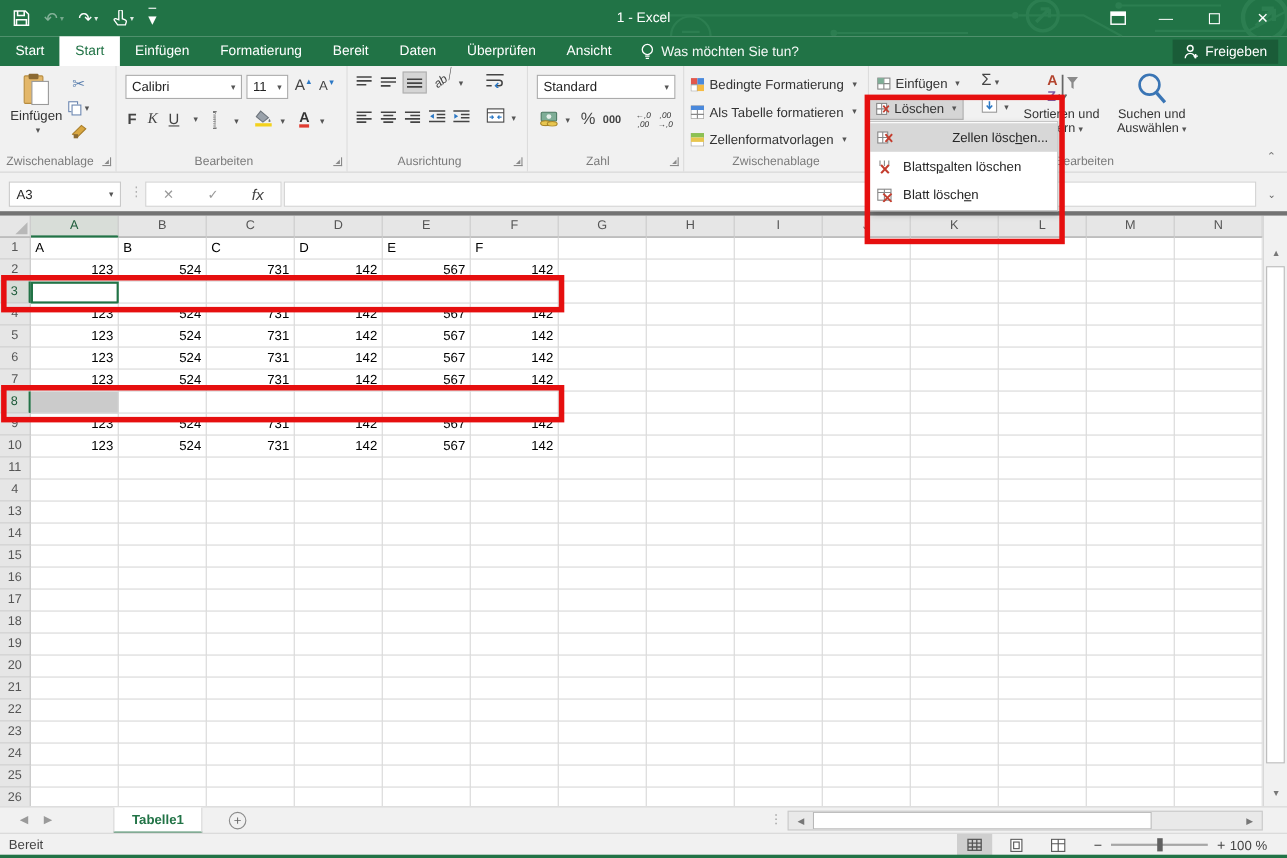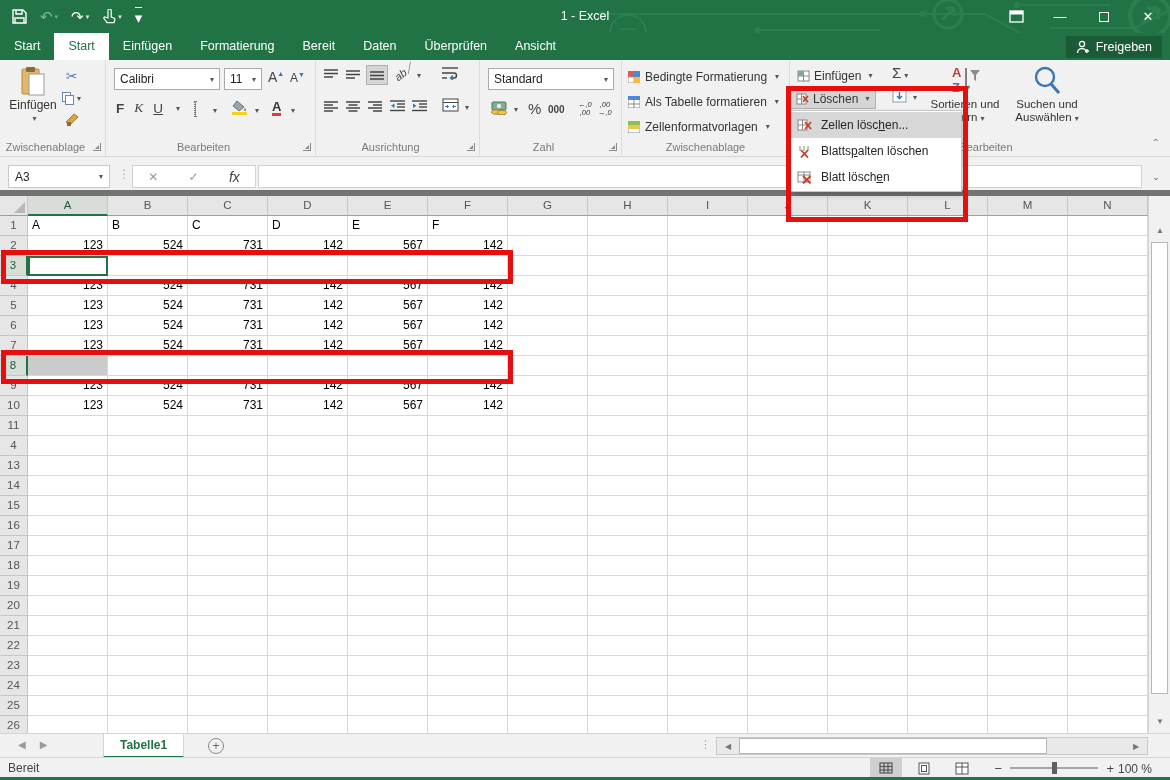--- a/index.html
+++ b/index.html
@@ -57,21 +57,21 @@
   .dec-ic { display:flex; flex-direction:column; align-items:center; font-size:7.5px; line-height:8px; color:#333; }
   .styles-row { display:flex; align-items:center; gap:5px; height:21px; font-size:12px; color:#333; white-space:nowrap; }
   .sq { width:12px; height:12px; display:inline-block; }
 
   .cells-btn { position:absolute; height:21px; display:flex; align-items:center; gap:4px; padding:0 5px; font-size:12px; color:#333; white-space:nowrap; }
   .bigbtn { position:absolute; width:78px; height:86px; top:2px; display:flex; flex-direction:column; align-items:center; text-align:center; font-size:11.5px; color:#333; }
   .bigbtn .lbl { line-height:13px; }
   .collapse-chevron { position:absolute; right:10px; bottom:8px; color:#777; font-size:10px; }
 
   
-  .fbar { position:absolute; left:0; top:157px; width:100%; height:39px; background:#f1f1f1; border-bottom:6px solid #737373; display:flex; align-items:center; z-index:3; }
+  .fbar { position:absolute; left:0; top:157px; width:100%; height:39px; background:#f1f1f1; border-bottom:4px solid #737373; display:flex; align-items:center; z-index:3; }
   .namebox { position:absolute; left:8px; top:8px; width:102px; height:23px; background:#fff; border:1px solid #c9c9c9; display:flex; align-items:center; padding:0 6px; }
   .namebox .car { margin-left:auto; }
   .fdots { position:absolute; left:118px; top:10px; color:#b0b0b0; font-size:12px; letter-spacing:0; }
   .fbtns { position:absolute; left:132px; top:8px; width:124px; height:23px; background:#fff; border:1px solid #d2d2d2; display:flex; align-items:center; justify-content:space-around; }
   .fx { font-family:Liberation Sans, sans-serif; font-style:italic; font-size:14px; color:#444; }
   .ffield { position:absolute; left:258px; top:8px; right:28px; height:23px; background:#fff; border:1px solid #d2d2d2; }
   .fexp { position:absolute; right:4px; top:8px; width:20px; height:23px; display:flex; align-items:center; justify-content:center; color:#666; font-size:9px; }
 
   
   .sheet { position:absolute; left:0; top:196px; width:1148px; height:537px; overflow:hidden; background:#fff; z-index:1; }
@@ -110,21 +110,21 @@
   .viewbtn { position:absolute; top:0; width:32px; height:20px; display:flex; align-items:center; justify-content:center; }
   .viewbtn.active { background:#cfcfcf; }
   .zoomctl { position:absolute; top:3px; color:#444; font-size:13px; }
   .ztrack { position:absolute; top:9px; width:88px; height:2px; background:#a6a6a6; }
   .zthumb { position:absolute; top:-5px; left:48%; width:5px; height:12px; background:#606060; }
   .zoom-pct { position:absolute; right:18px; top:4px; color:#444; font-size:12px; }
 
   
   .menu { position:absolute; left:790px; top:110px; width:172px; background:#fff; border:1px solid #c6c6c6; box-shadow:2px 3px 6px rgba(0,0,0,.2); z-index:40; padding:1px 0; }
   .mitem { height:26px; display:flex; align-items:center; gap:9px; padding:0 8px 0 6px; font-size:12px; color:#262626; white-space:nowrap; }
-  .mitem.hl2 { background:#d7d7d7; }
+  .mitem.hl2 { background:#d7d7d7;justify-content:space-between; }
   .mitem u { text-decoration:underline; }
 
   
   .loeschen-btn { position:absolute; left:790px; top:88px; width:86px; height:21px; z-index:39; }
 
   
   .ann { position:absolute; border:5px solid #e60f0f; z-index:60; pointer-events:none; }
   .ann1 { left:786px; top:86px; width:182px; height:136px; }
   .ann2 { left:1px; top:250px; width:512px; height:34px; }
   .ann3 { left:1px; top:350px; width:512px; height:34px; }
@@ -193,20 +193,27 @@
     <span id="tabs-container" style="display:flex;">
         <span class="tab">Start</span>
         <span class="tab active">Start</span>
         <span class="tab">Einfügen</span>
         <span class="tab">Formatierung</span>
         <span class="tab">Bereit</span>
         <span class="tab">Daten</span>
         <span class="tab">Überprüfen</span>
         <span class="tab">Ansicht</span>
       </span>
+    <span class="tellme">
+      <svg width="13" height="16" viewBox="0 0 13 16">
+          <circle cx="6.5" cy="6" r="4.6" fill="none" stroke="#fff" stroke-width="1.2"></circle>
+          <path d="M4.5 12 h4 M5 14 h3" stroke="#fff" stroke-width="1.2"></path>
+        </svg>
+      <span>Was möchten Sie tun?</span>
+    </span>
     <span class="share-btn">
       <svg width="14" height="14" viewBox="0 0 14 14">
           <circle cx="6" cy="4" r="2.6" fill="none" stroke="#fff" stroke-width="1.3"></circle>
           <path d="M1.5 13 a4.5 4.5 0 0 1 9 0" fill="none" stroke="#fff" stroke-width="1.3"></path>
           <path d="M11 9 v4 M9 11 h4" stroke="#fff" stroke-width="1.3"></path>
         </svg>
       <span>Freigeben</span>
     </span>
   </div>
 

